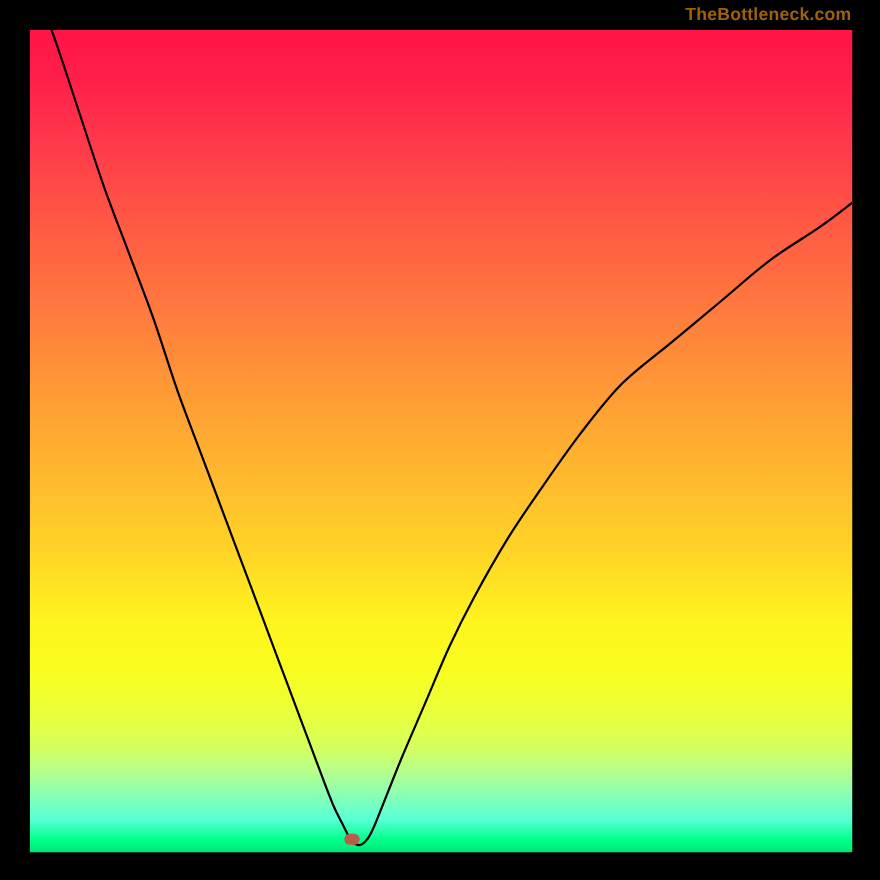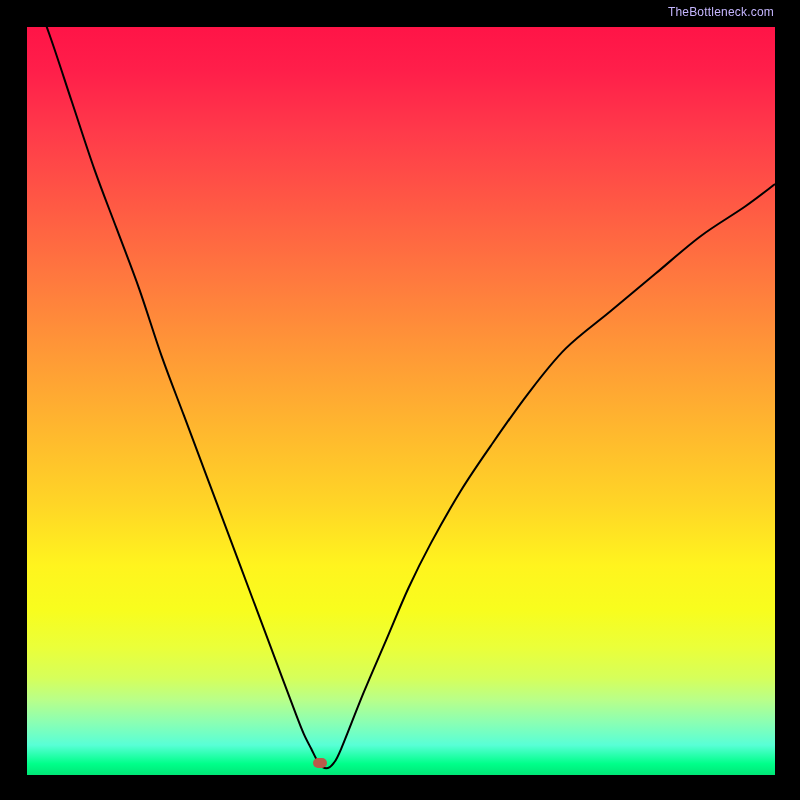--- a/index.html
+++ b/index.html
@@ -43,23 +43,23 @@
       #58ffd6 96%,
       #00ff8a 98.5%,
       #00e676 100%
     );
   }
 
   .attribution {
     position: absolute;
     top: 5px;
     right: 26px;
-    color: #c4b5fd;
-    font-size: 12px;
-    font-weight: 400;
+    color: #a16207;
+    font-size: 16px;
+    font-weight: 700;
     letter-spacing: 0.2px;
     z-index: 10;
   }
 
   .curve-svg {
     position: absolute;
     inset: 0;
     width: 748px;
     height: 748px;
   }

